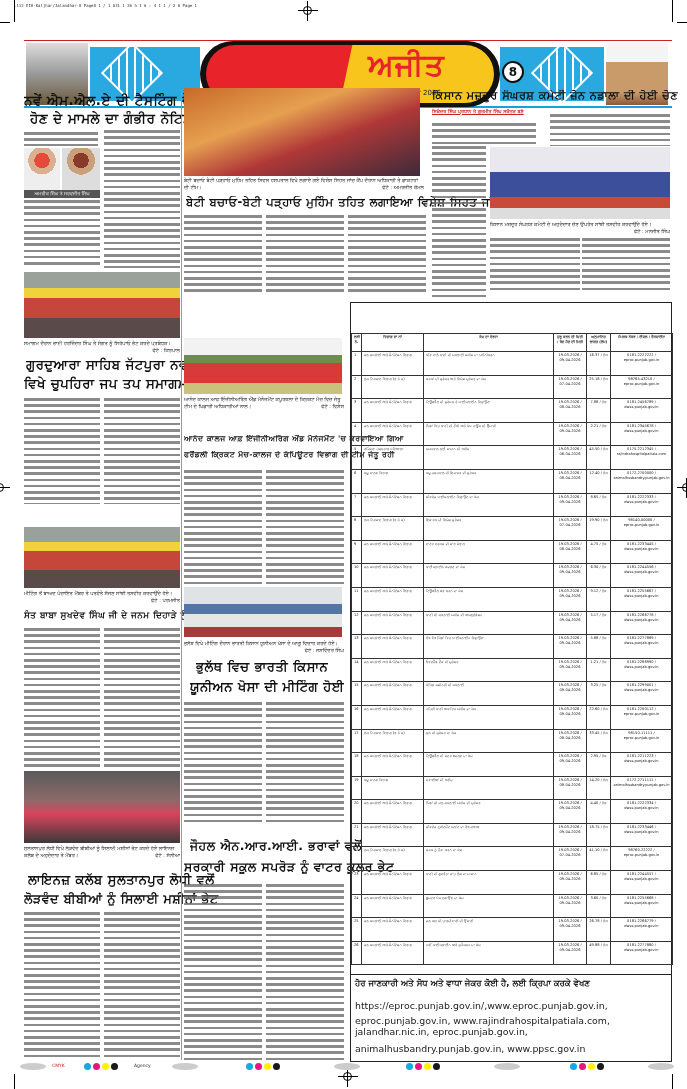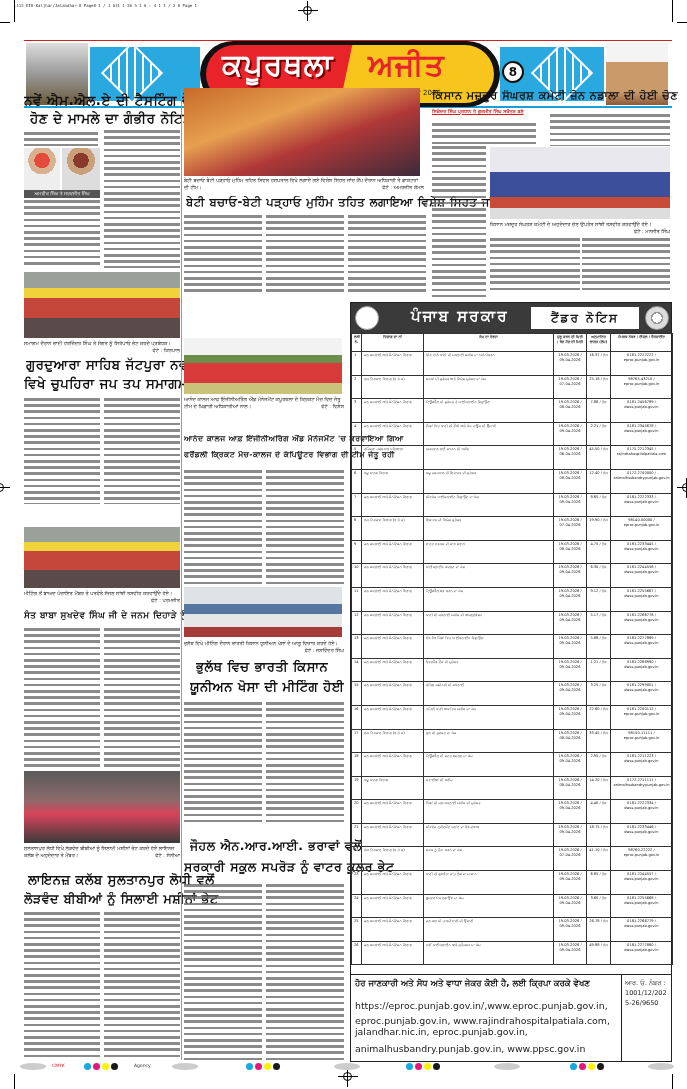--- a/index.html
+++ b/index.html
@@ -94,21 +94,20 @@
       <div class="dia" style="left:20px"></div>
         <div class="dia" style="left:62px;opacity:.0"></div>
     </div>
     <div class="mh-band" style="left:476px;width:104px">
       <div class="dia" style="left:40px"></div>
     </div>
     <div class="mh-photo" style="left:582px;background:linear-gradient(180deg,#f4f4f4 0 30%,#c99a6a 30% 80%,#8a5a3a)"></div>
     <div class="mh-oval">
       <div class="mh-red"></div>
       <div class="mh-yel"></div>
-      <div class="mh-title1">ਕਪੂਰਥਲਾ</div>
       <div class="mh-title2">ਅਜੀਤ</div>
       <div class="mh-sub1">ਅਜੀਤ, ਜਲੰਧਰ</div>
       <div class="mh-sub2">ਵੀਰਵਾਰ, 19 ਮਾਰਚ 2026</div>
     </div>
     <div class="mh-page">8</div>
   </div>
 
   <div>
     <div class="hl" style="left:24px;top:93px;font-size:13.5px">ਨਵੇਂ ਐਮ.ਐਲ.ਏ ਦੀ ਟੈਸਟਿੰਗ ਦੌਰਾਨ ਰੇਲ ਬੇਕਾਬੂ</div>
     <div class="hl" style="left:30px;top:111px;font-size:13.5px">ਹੋਣ ਦੇ ਮਾਮਲੇ ਦਾ ਗੰਭੀਰ ਨੋਟਿਸ ਲਿਆ</div>
@@ -188,26 +187,20 @@
     <div class="txt" style="left:432px;top:123px;width:104px;height:22px"></div>
     <div class="txt" style="left:432px;top:146px;width:54px;height:154px"></div>
     <div class="txt" style="left:550px;top:114px;width:120px;height:32px"></div>
     <div class="photo p-blue" style="left:490px;top:147px;width:180px;height:72px"></div>
     <div class="cap" style="left:490px;top:221px;width:180px;height:14px"><span>ਕਿਸਾਨ ਮਜ਼ਦੂਰ ਸੰਘਰਸ਼ ਕਮੇਟੀ ਦੇ ਅਹੁਦੇਦਾਰ ਚੋਣ ਉਪਰੰਤ ਸਾਂਝੀ ਤਸਵੀਰ ਕਰਵਾਉਂਦੇ ਹੋਏ।</span> <span style="float:right">ਫੋਟੋ : ਮਨਜੀਤ ਸਿੰਘ</span></div>
     <div class="txt" style="left:490px;top:238px;width:90px;height:56px"></div>
     <div class="txt" style="left:582px;top:238px;width:88px;height:56px"></div>
   </div>
 
   <div id="tender">
-    <div id="tender-head">
-      <div class="t-emb" style="left:4px"></div>
-      <div class="t-title">ਪੰਜਾਬ ਸਰਕਾਰ</div>
-      <div class="t-notice">ਟੈਂਡਰ ਨੋਟਿਸ</div>
-      <div class="t-emb" style="left:294px;background:radial-gradient(circle,#fff 0 30%,#999 30% 40%,#ddd 40%)"></div>
-    </div>
     <table id="ttable">
       <colgroup>
           <col style="width:10px">
           <col style="width:62px">
           <col style="width:130px">
           <col style="width:33px">
           <col style="width:24px">
           <col style="width:62px">
         </colgroup>
       <thead>
@@ -430,24 +423,20 @@
             <td style="text-align: center;">0181-2277880 / dwss.punjab.gov.in</td>
           </tr>
         </tbody>
     </table>
     <div id="tfoot">
       <div class="pa">ਹੋਰ ਜਾਣਕਾਰੀ ਅਤੇ ਸੋਧ ਅਤੇ ਵਾਧਾ ਜੇਕਰ ਕੋਈ ਹੈ, ਲਈ ਕ੍ਰਿਪਾ ਕਰਕੇ ਵੇਖਣ</div>
       <div class="url" style="top:25px">https://eproc.punjab.gov.in/,www.eproc.punjab.gov.in,</div>
       <div class="url" style="top:40px">eproc.punjab.gov.in, www.rajindrahospitalpatiala.com,</div>
       <div class="url" style="top:51px">jalandhar.nic.in, eproc.punjab.gov.in,</div>
       <div class="url" style="top:68px">animalhusbandry.punjab.gov.in, www.ppsc.gov.in</div>
-      <div class="ref">
-        <div>ਆਰ. ਓ. ਨੰਬਰ :</div>
-        <div style="word-break:break-all">1001/12/2025-26/9650</div>
-      </div>
     </div>
   </div>
 
   <div>
     <div class="grayblob" style="left:20px"></div>
     <div class="abs" style="left:52px;top:1063px;font-size:4.5px;color:#c22">CMYK</div>
     <div class="dots" style="left:84px">
         <span style="background: rgb(23, 168, 226);"></span>
         <span style="background: rgb(229, 23, 126);"></span>
         <span style="background: rgb(255, 242, 0);"></span>

